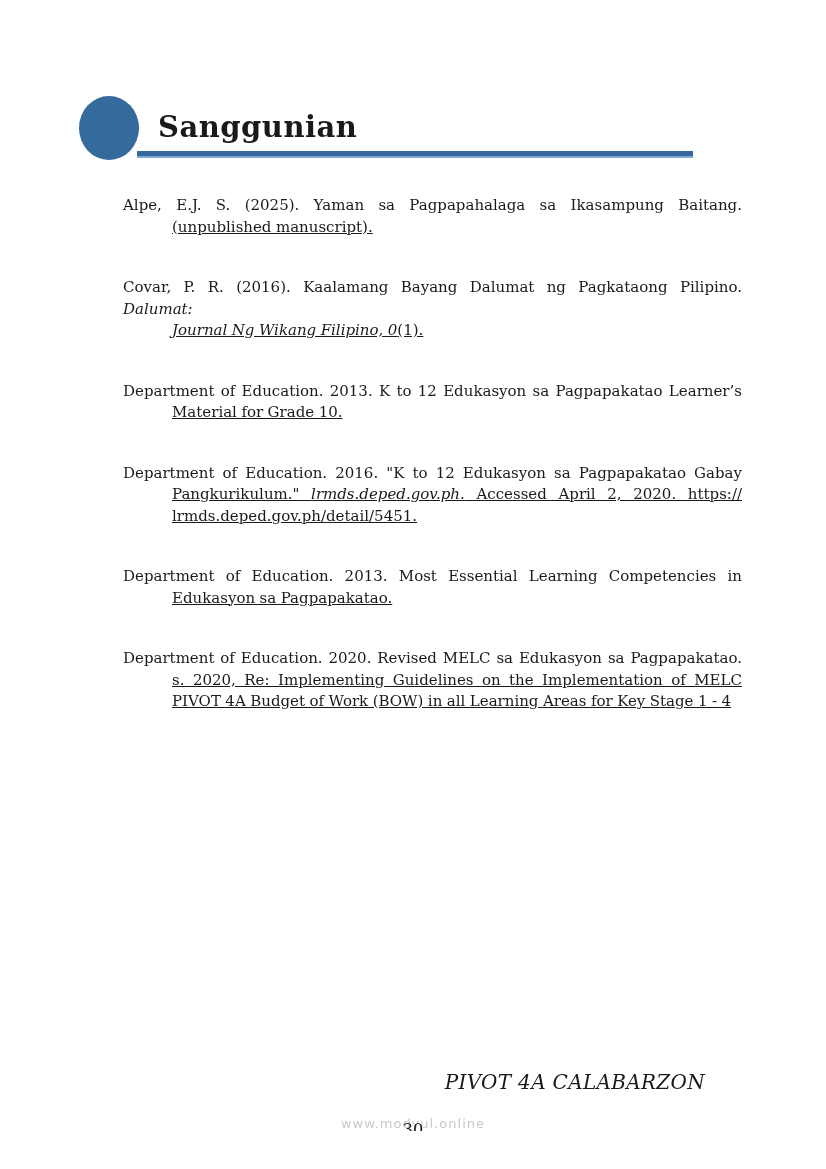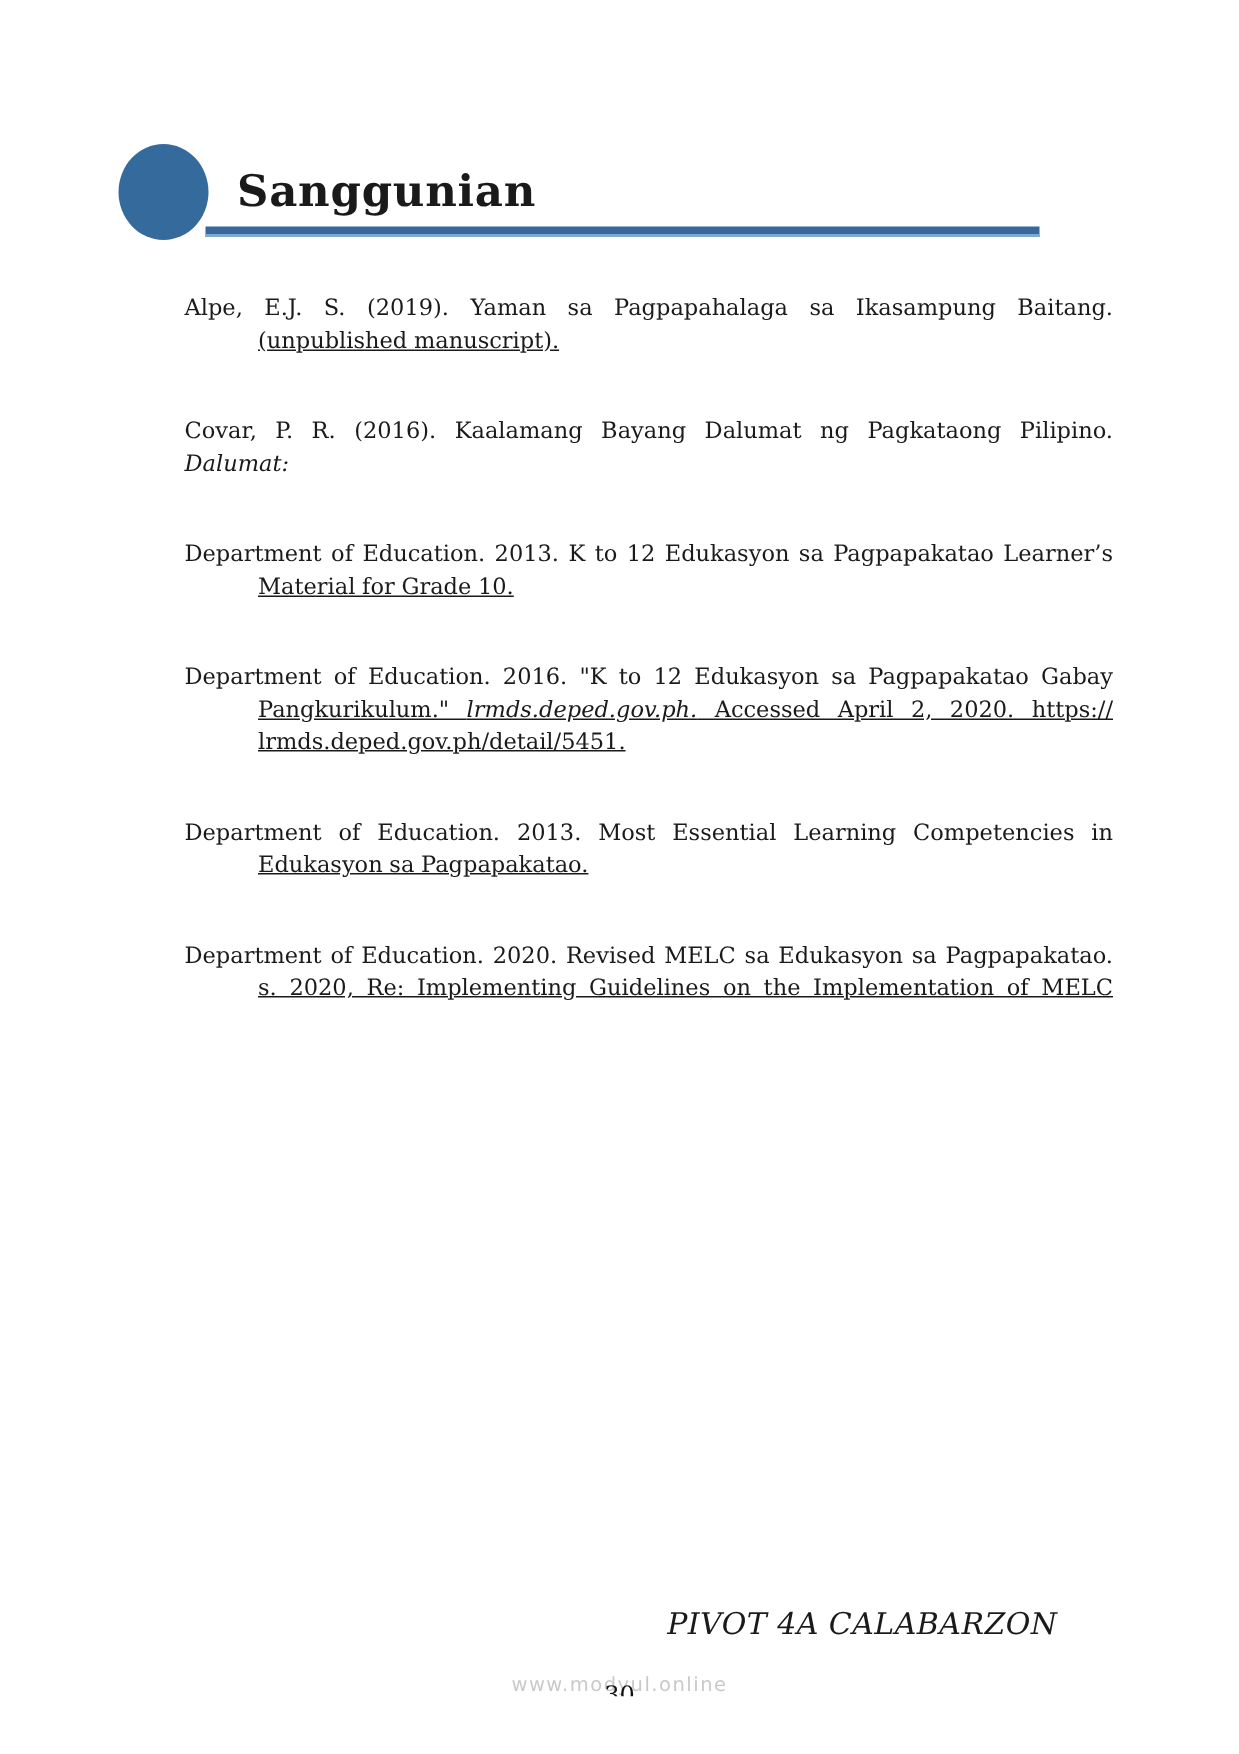--- a/index.html
+++ b/index.html
@@ -92,42 +92,44 @@
 <div class="page" style="color: rgb(26, 26, 26);">
 
   <div class="header-circle" style="background: rgb(53, 106, 157);"></div>
 
   <h1 class="page-title">Sanggunian</h1>
 
   <div class="header-bar" style="background: rgb(54, 104, 156); border-bottom: 2px solid rgb(127, 169, 210);"></div>
 
   <div class="references">
       <div class="reference">
-        <div class="ref-line"><span>Alpe, E.J. S. (2019). Yaman sa Pagpapahalaga sa Ikasampung Baitang.</span></div>
+        <div class="ref-line"><span>Alpe, E.J. S. (2025). Yaman sa Pagpapahalaga sa Ikasampung Baitang.</span></div>
         <div class="ref-line indent last"><span>(unpublished manuscript).</span></div>
       </div>
       <div class="reference">
         <div class="ref-line"><span>Covar, P. R. (2016). Kaalamang Bayang Dalumat ng Pagkataong Pilipino. </span><em>Dalumat:</em></div>
+        <div class="ref-line indent last"><em>Journal Ng Wikang Filipino, 0</em><span>(1).</span></div>
       </div>
       <div class="reference">
         <div class="ref-line"><span>Department of Education. 2013. K to 12 Edukasyon sa Pagpapakatao Learner’s</span></div>
         <div class="ref-line indent last"><span>Material for Grade 10.</span></div>
       </div>
       <div class="reference">
         <div class="ref-line"><span>Department of Education. 2016. "K to 12 Edukasyon sa Pagpapakatao Gabay</span></div>
         <div class="ref-line indent"><span>Pangkurikulum." </span><em>lrmds.deped.gov.ph.</em><span> Accessed April 2, 2020. https://</span></div>
         <div class="ref-line indent last"><span>lrmds.deped.gov.ph/detail/5451.</span></div>
       </div>
       <div class="reference">
         <div class="ref-line"><span>Department of Education. 2013. Most Essential Learning Competencies in</span></div>
         <div class="ref-line indent last"><span>Edukasyon sa Pagpapakatao.</span></div>
       </div>
       <div class="reference">
         <div class="ref-line"><span>Department of Education. 2020. Revised MELC sa Edukasyon sa Pagpapakatao.</span></div>
         <div class="ref-line indent"><span>s. 2020, Re: Implementing Guidelines on the Implementation of MELC</span></div>
+        <div class="ref-line indent last"><span>PIVOT 4A Budget of Work (BOW) in all Learning Areas for Key Stage 1 - 4</span></div>
       </div>
     </div>
 
   <div class="footer-label">PIVOT 4A CALABARZON</div>
 
   <div class="watermark" style="color: rgb(201, 201, 201);">www.modyul.online</div>
 
   <div class="page-number">30</div>
 
 </div>

